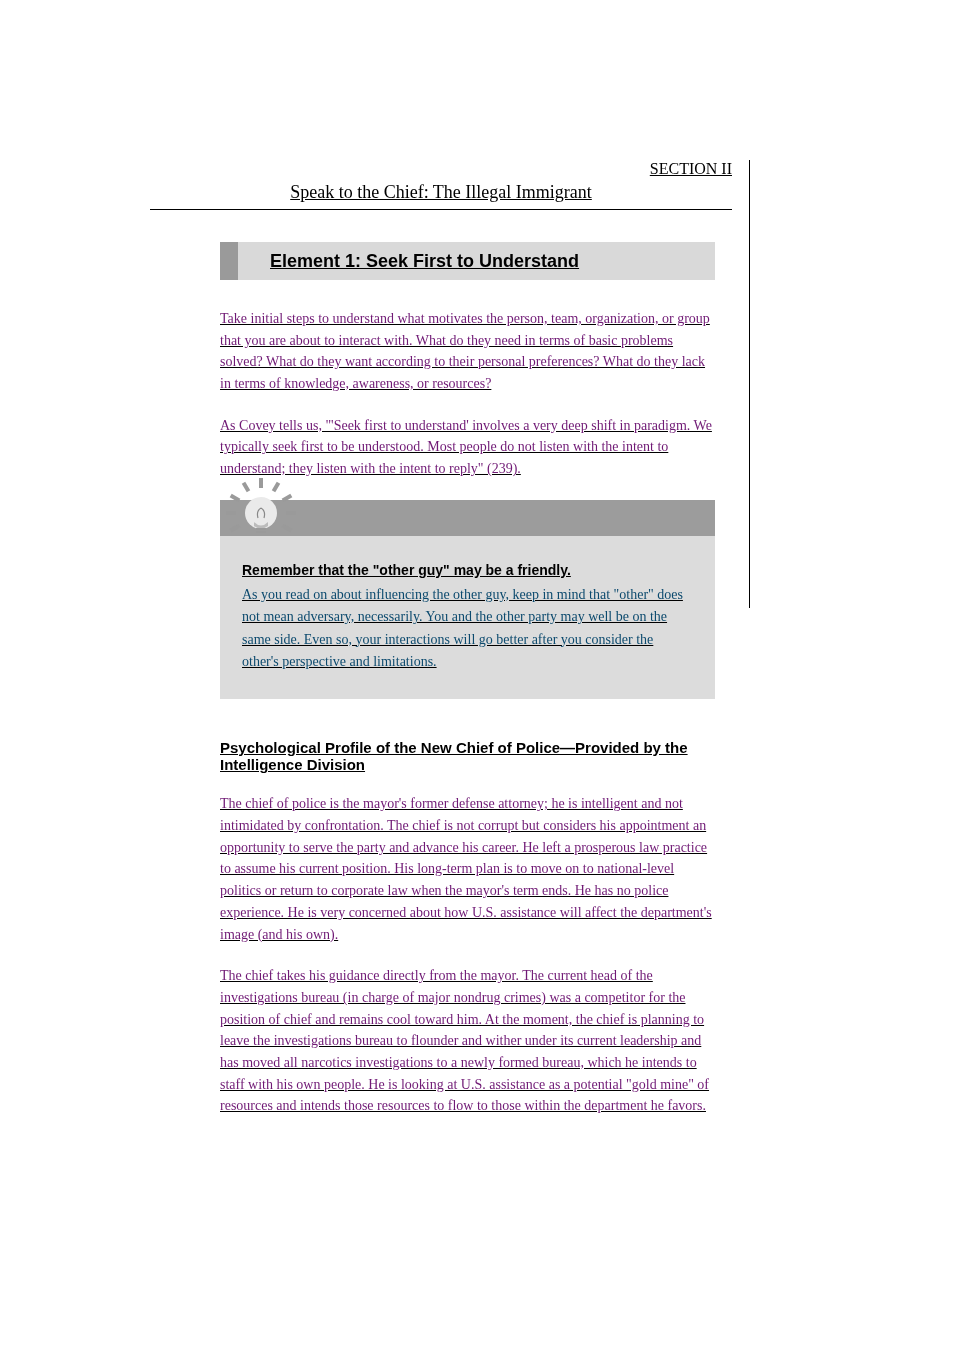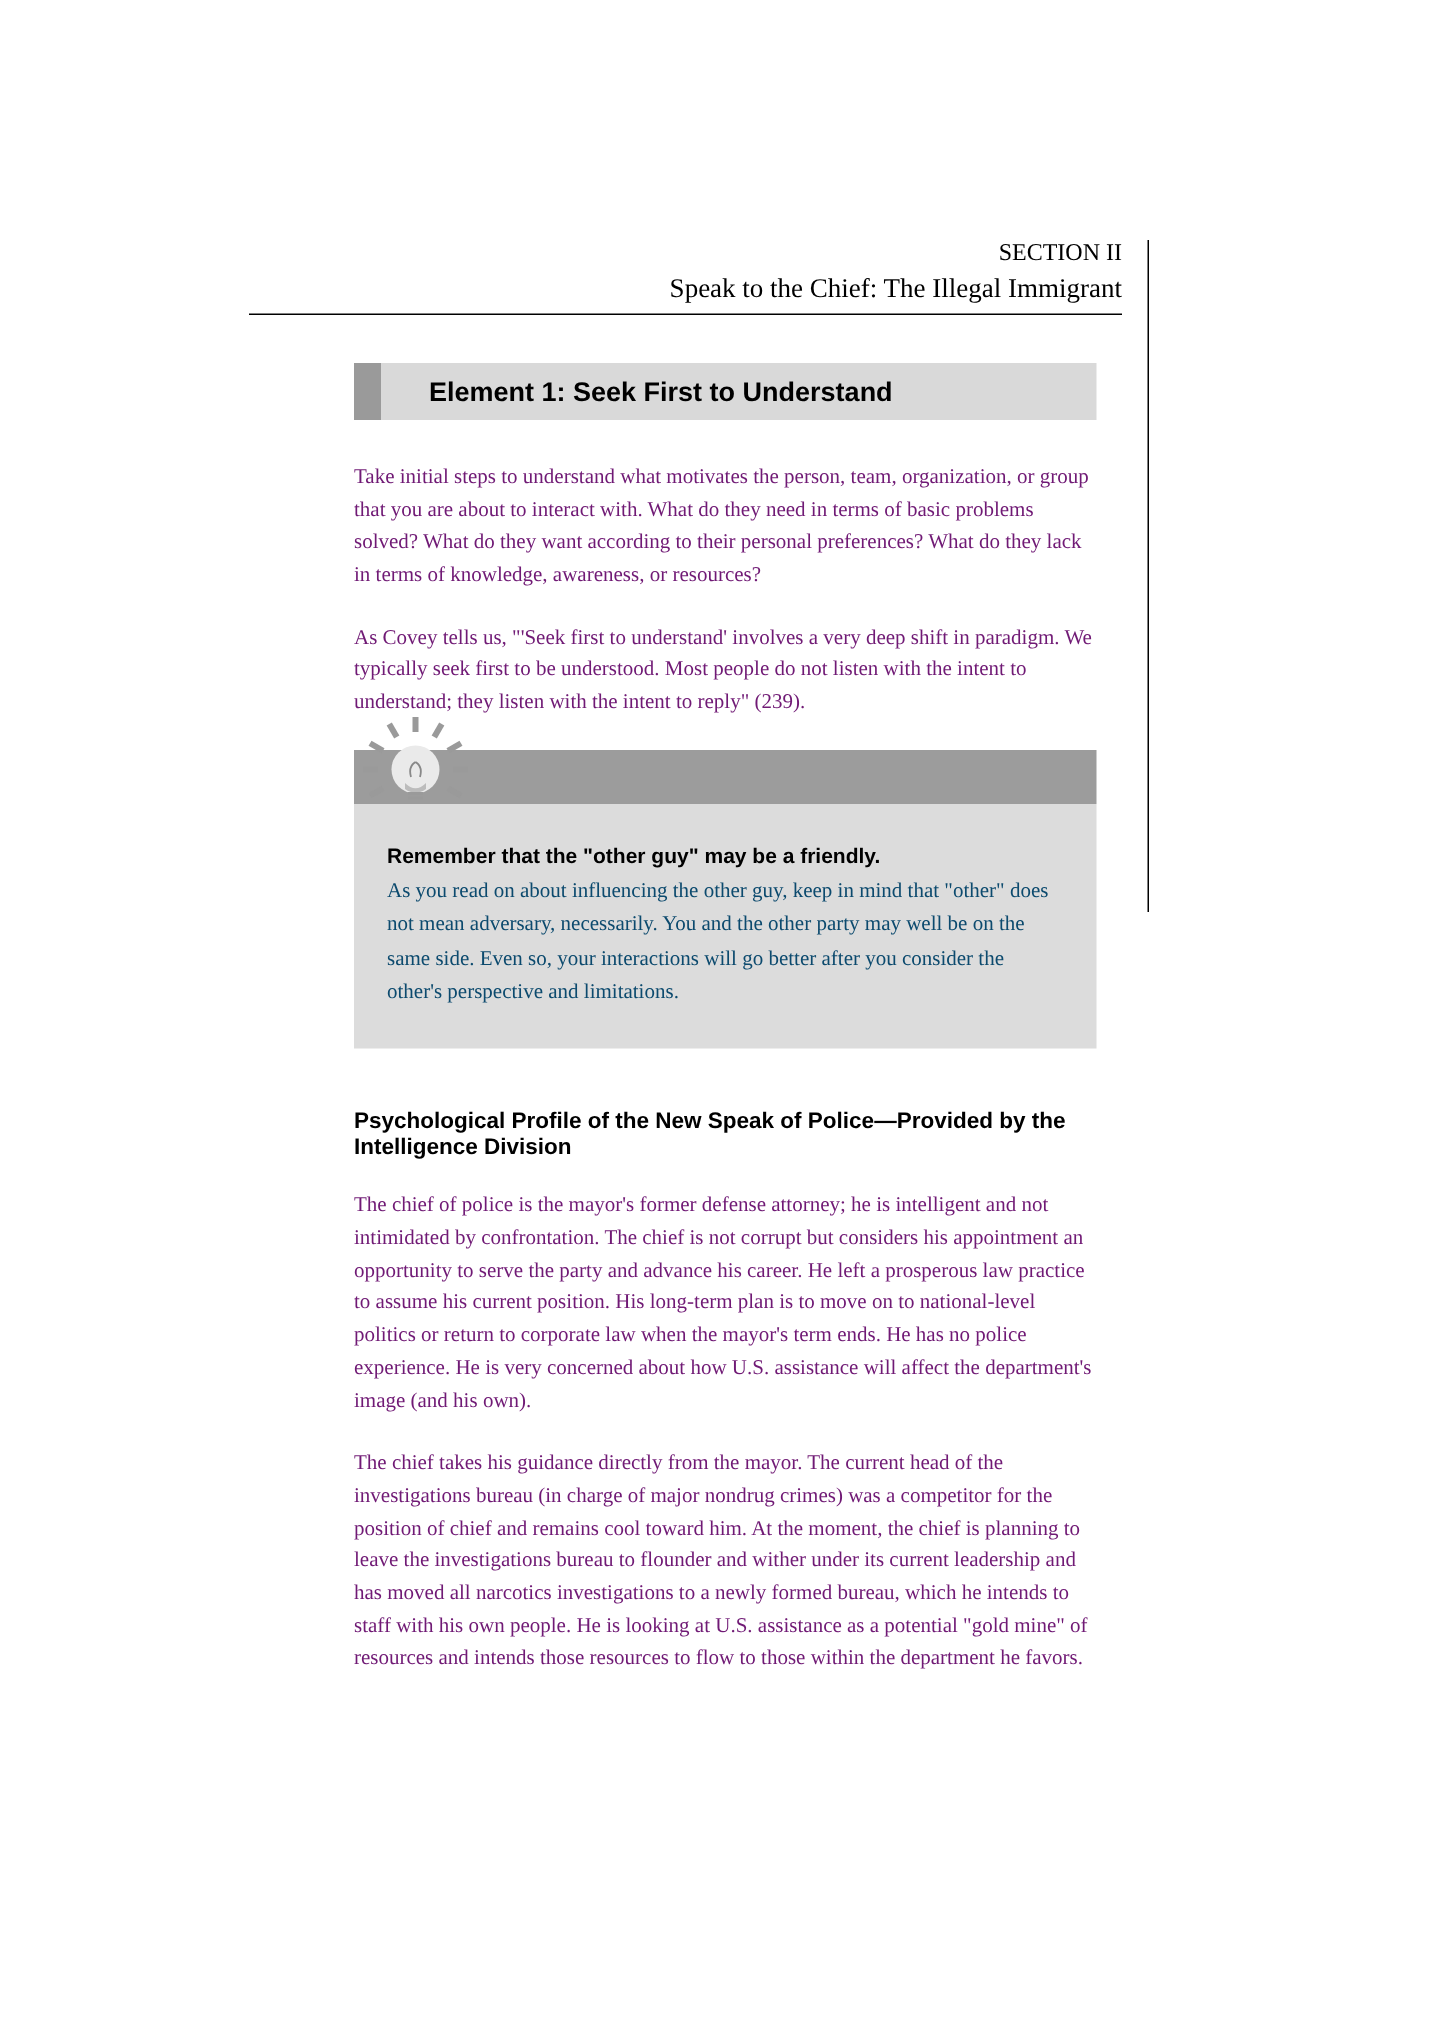--- a/index.html
+++ b/index.html
@@ -5,34 +5,35 @@
   * { margin: 0; padding: 0; box-sizing: border-box; }
   body {
     width: 954px;
     height: 1349px;
     background: #fff;
     font-family: Georgia, 'Times New Roman', serif;
     position: relative;
   }
   .page {
     position: absolute;
-    left: 166px;
+    left: 150px;
     top: 160px;
     width: 582px;
+    text-decoration: underline;
   }
   .chapter-section {
     font-size: 16px;
     color: #000;
     text-align: right;
     margin-bottom: 4px;
   }
   .chapter-title {
     font-size: 18px;
     color: #000;
-    text-align: right;
+    text-align: center;
     font-weight: normal;
     margin-bottom: 6px;
   }
   .hr {
     border: none;
     border-top: 1px solid #000;
     margin-bottom: 32px;
   }
   .content-col {
     margin-left: 70px;
@@ -154,17 +155,17 @@
           <rect x="30" y="53" width="10" height="2" fill="#9a9a9a"></rect>
         </svg>
       </div>
       <div class="callout-header"></div>
       <div class="callout-body">
         <div class="callout-title">Remember that the "other guy" may be a friendly.</div>
         <div class="callout-text">As you read on about influencing the other guy, keep in mind that "other" does not mean adversary, necessarily. You and the other party may well be on the same side. Even so, your interactions will go better after you consider the other's perspective and limitations.</div>
       </div>
     </div>
 
-    <div class="inset-heading">Psychological Profile of the New Speak of Police—Provided by the Intelligence Division</div>
+    <div class="inset-heading">Psychological Profile of the New Chief of Police—Provided by the Intelligence Division</div>
     <p class="body-text">The chief of police is the mayor's former defense attorney; he is intelligent and not intimidated by confrontation. The chief is not corrupt but considers his appointment an opportunity to serve the party and advance his career. He left a prosperous law practice to assume his current position. His long-term plan is to move on to national-level politics or return to corporate law when the mayor's term ends. He has no police experience. He is very concerned about how U.S. assistance will affect the department's image (and his own).</p>
     <p class="body-text">The chief takes his guidance directly from the mayor. The current head of the investigations bureau (in charge of major nondrug crimes) was a competitor for the position of chief and remains cool toward him. At the moment, the chief is planning to leave the investigations bureau to flounder and wither under its current leadership and has moved all narcotics investigations to a newly formed bureau, which he intends to staff with his own people. He is looking at U.S. assistance as a potential "gold mine" of resources and intends those resources to flow to those within the department he favors.</p>
   </div>
 </div>
 
 </body></html>

